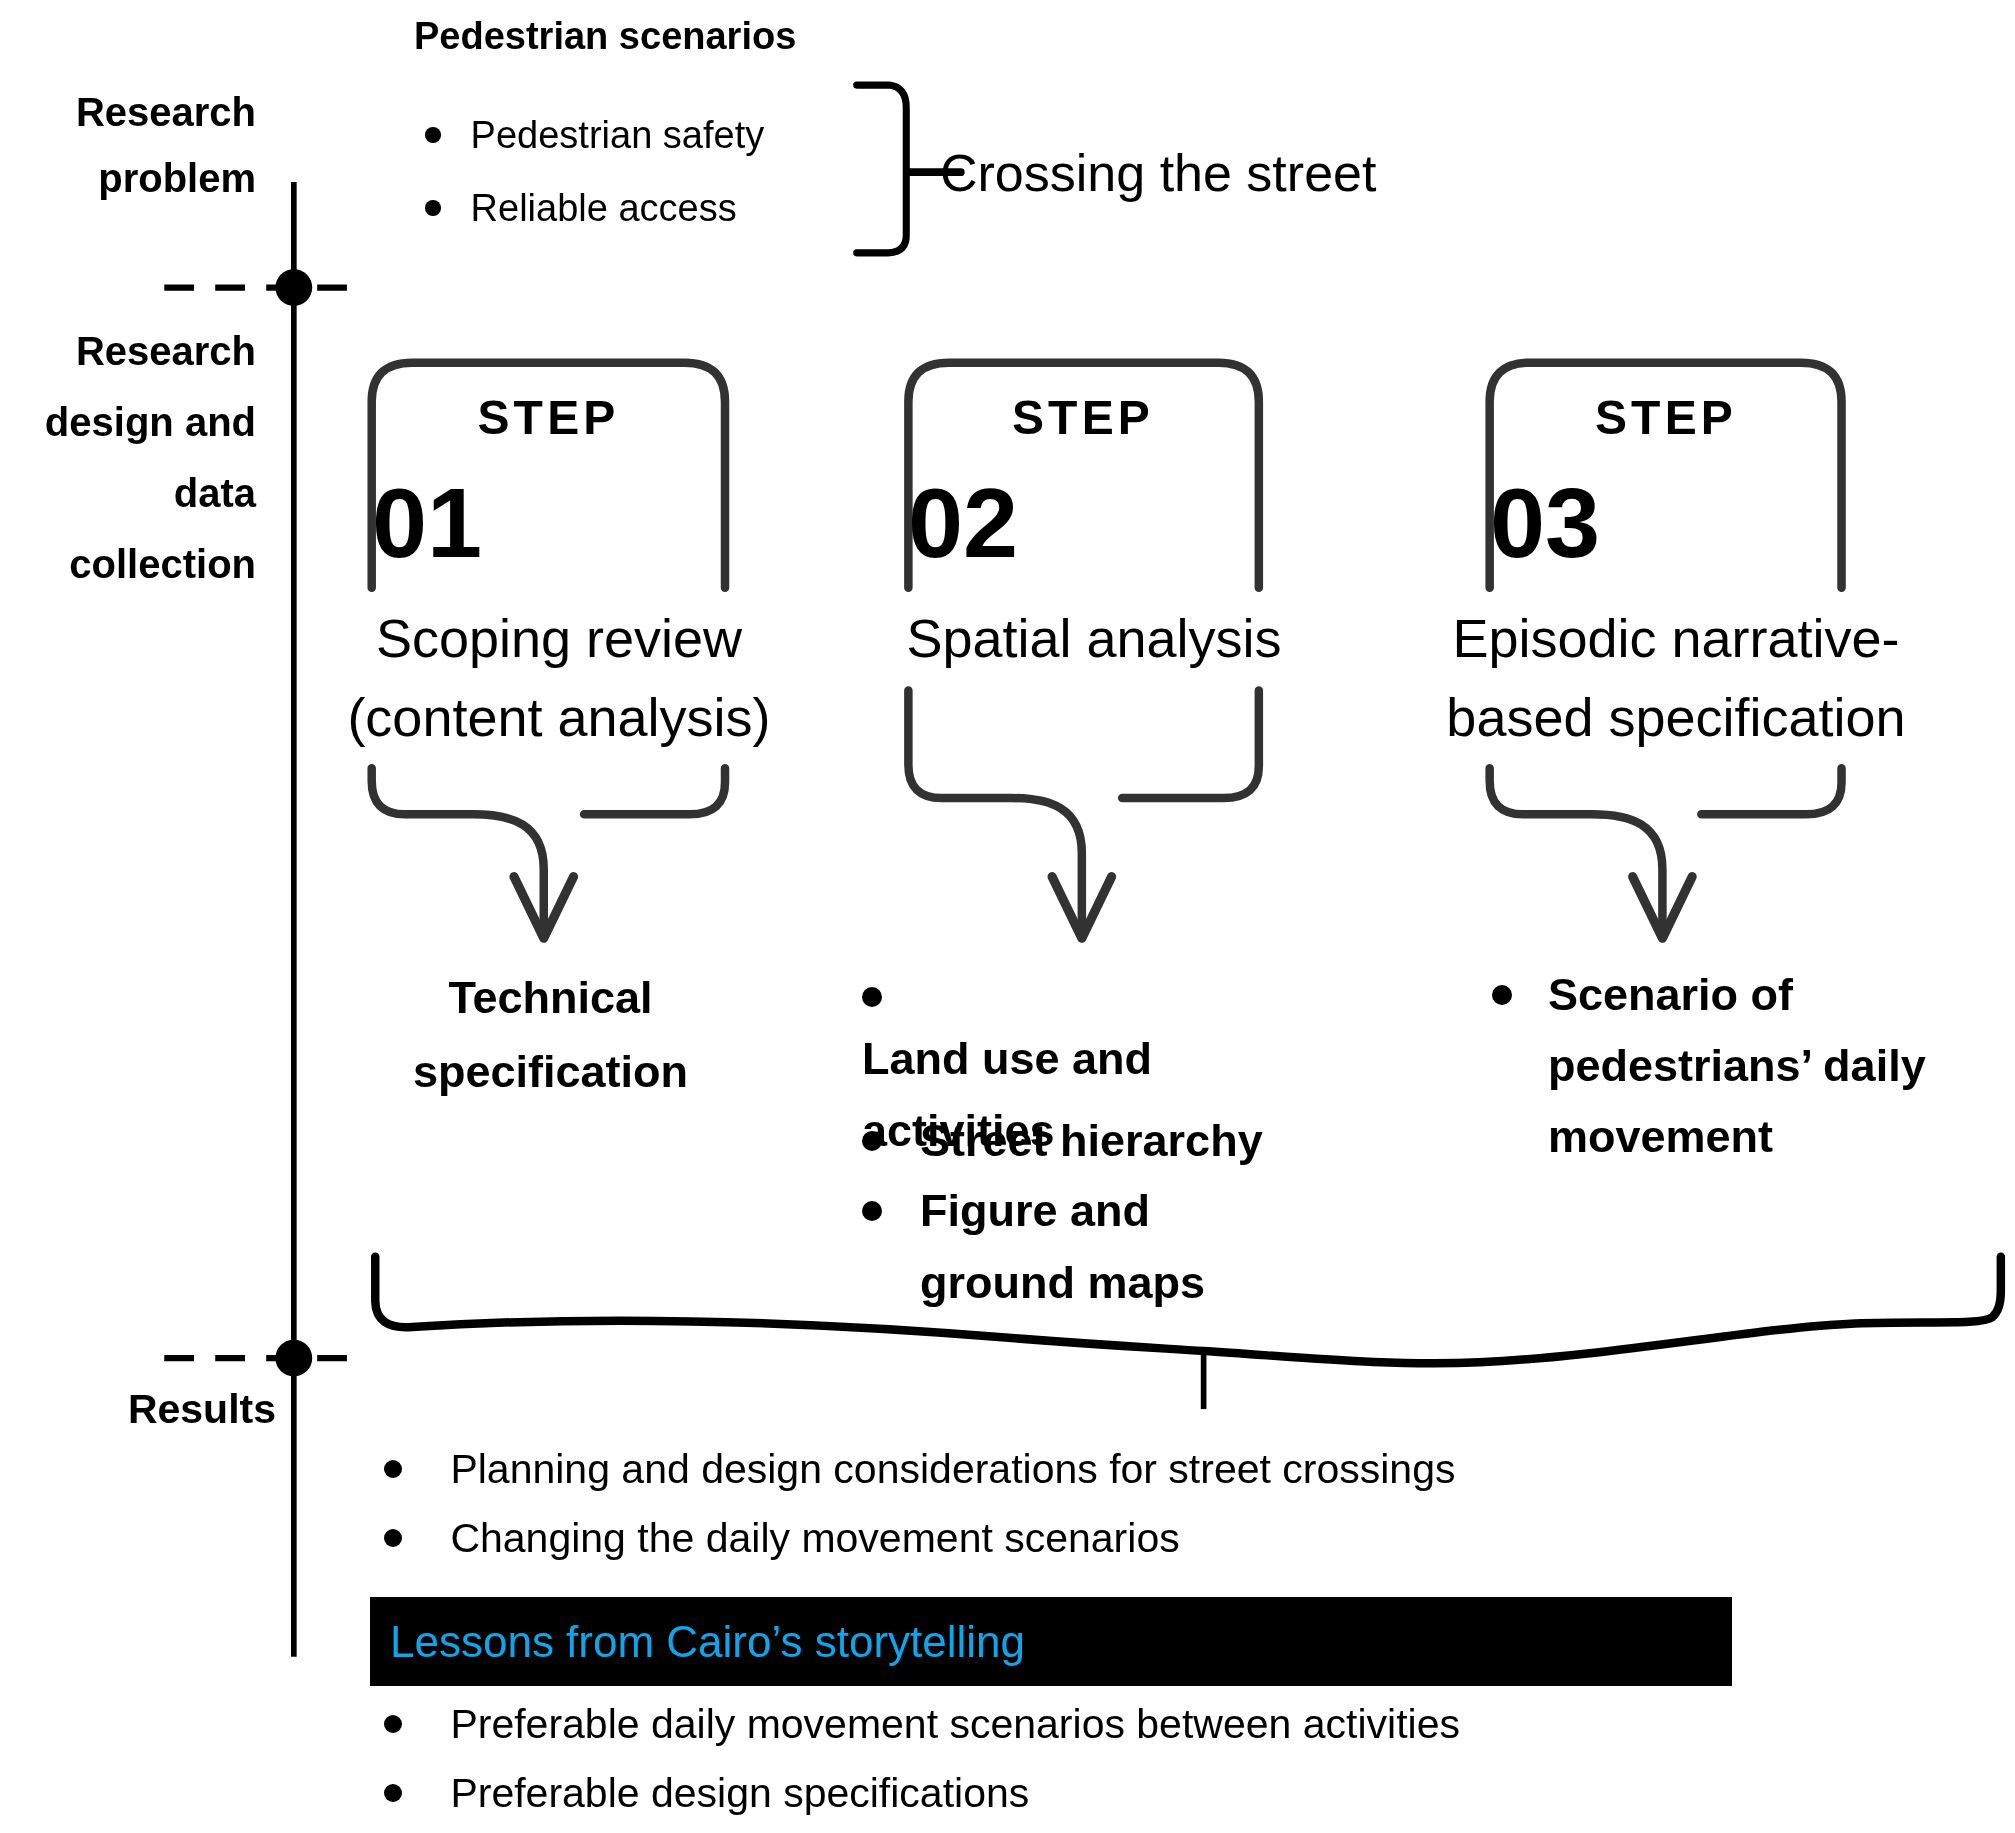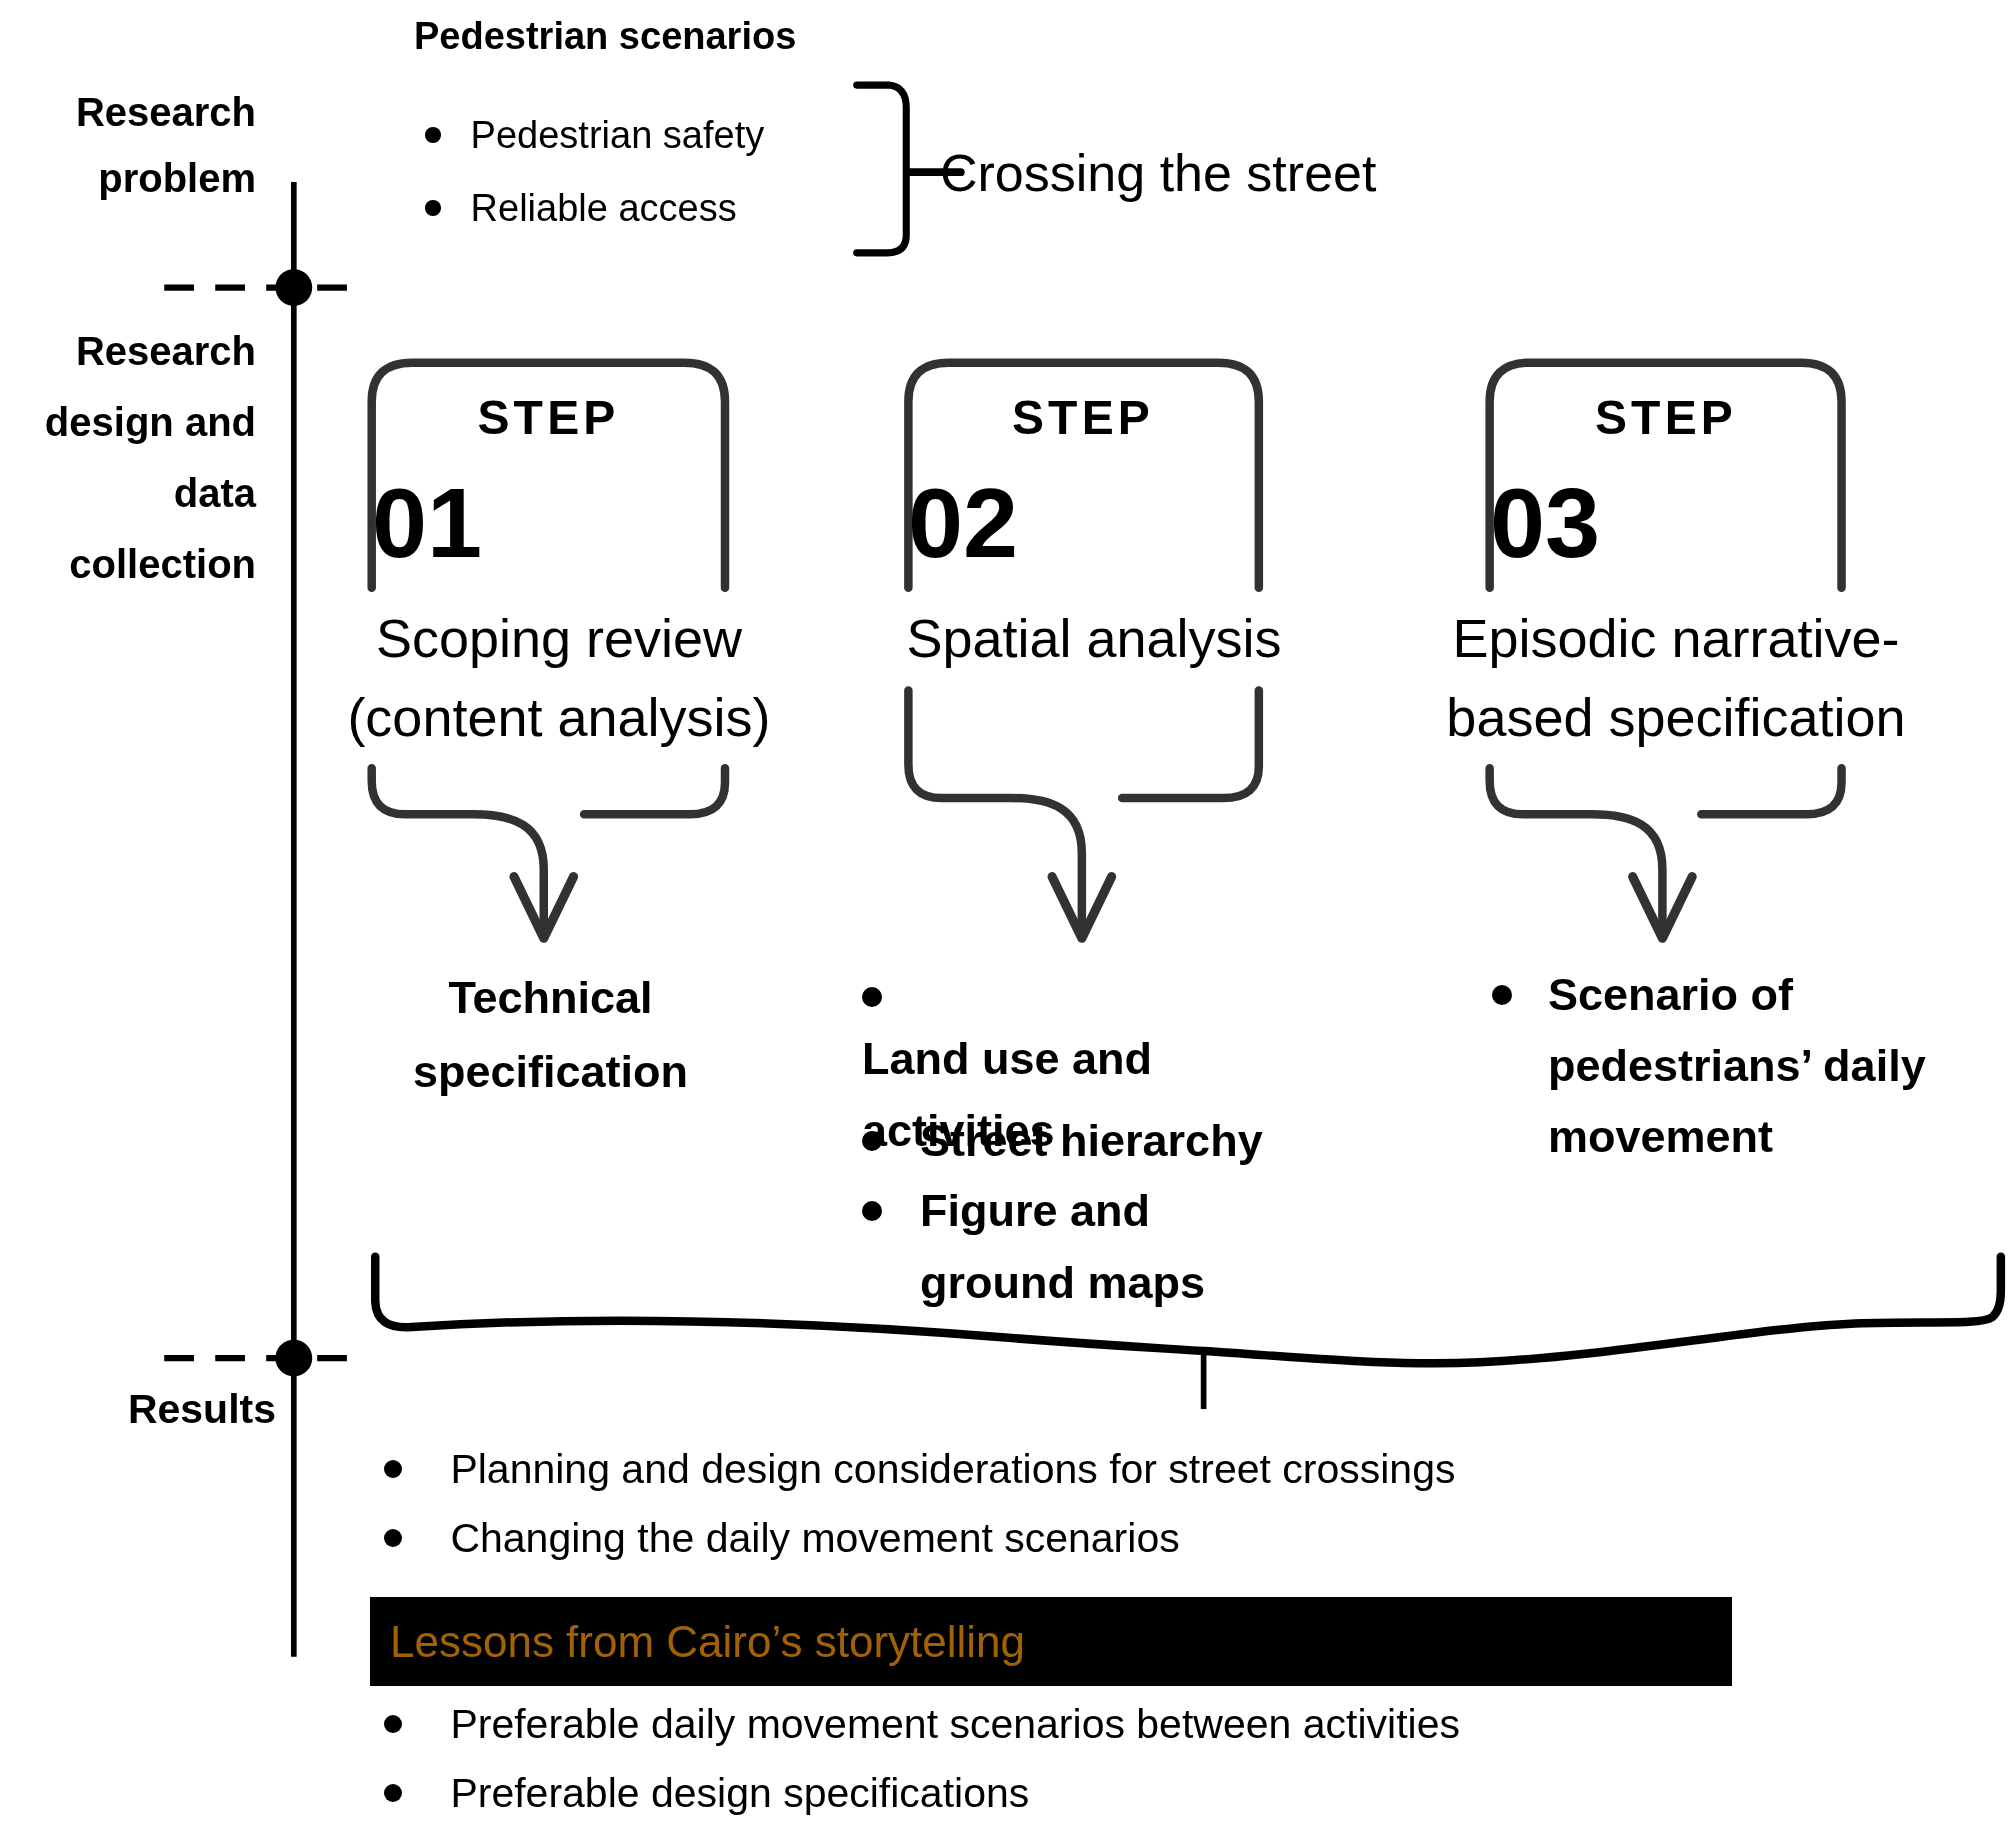--- a/index.html
+++ b/index.html
@@ -14,21 +14,21 @@
   .abs{position:absolute;}
   .pre{white-space:pre-line;}
   svg{position:absolute;left:0;top:0;}
   .lbl{font-weight:bold;text-align:right;}
   .dot{display:inline-block;background:#000;border-radius:50%;flex:0 0 auto;}
   .brow{display:flex;align-items:flex-start;}
   .steptag{font-weight:bold;letter-spacing:4.2px;text-align:center;}
   .stepnum{font-weight:bold;text-align:left;}
   .stepname{text-align:center;}
   .outtxt{font-weight:600;}
-  .banner{background:#000000;color:#a16207;display:flex;align-items:center;}
+  .banner{background:#000000;color:#0ea5e9;display:flex;align-items:center;}
 </style>
 </head>
 <body>
 
 <div class="canvas">
 
   <svg width="2015" height="1834" viewBox="0 0 2846 2590">
 
     <line x1="415" y1="257" x2="415" y2="2340" stroke="#000" stroke-width="8"></line>
 

